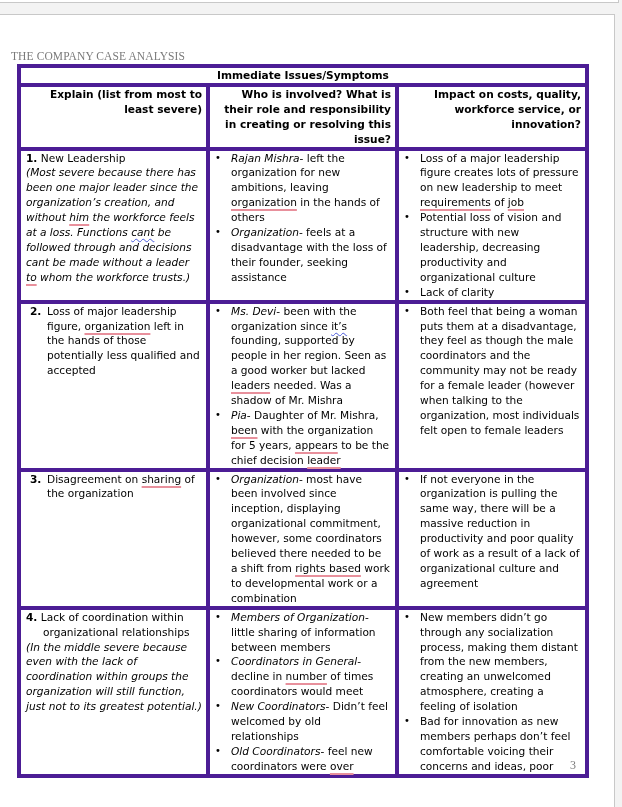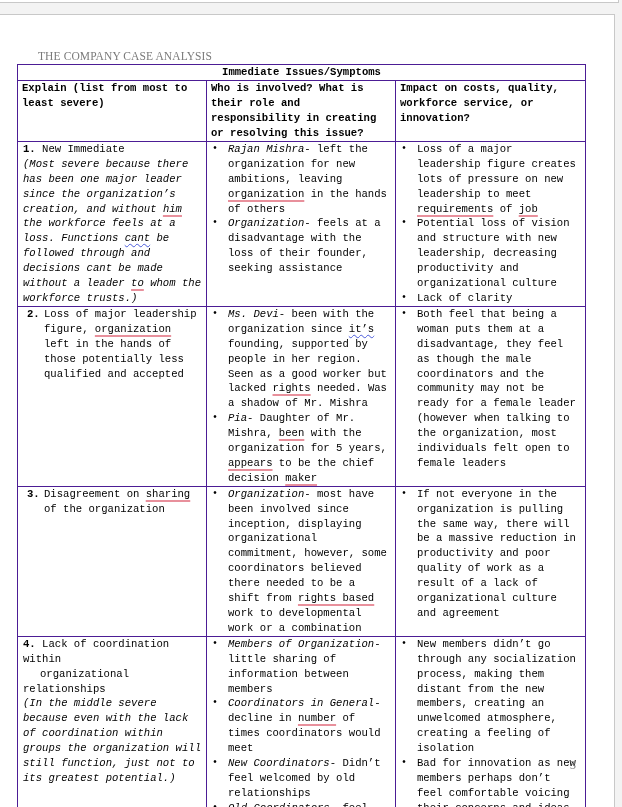--- a/index.html
+++ b/index.html
@@ -10,35 +10,35 @@
   }
   .prev-page {
     position:absolute; left:0; top:0; width:618px; height:2px;
     background:#fff; border-bottom:1px solid #c8c8c8; border-right:1px solid #c8c8c8;
   }
   .page {
     position:absolute; left:0; top:14px; width:614px; height:800px;
     background:#fff; border-top:1px solid #c8c8c8; border-right:1px solid #c8c8c8;
   }
   .doc-header {
-    position:absolute; left:38px; top:50px;
+    position:absolute; left:11px; top:50px;
     font-family:"Liberation Serif", serif; font-size:11.5px; color:#7a7a7a;
     letter-spacing:0.1px;
   }
   table.analysis {
     position:absolute; left:17px; top:64px; width:568px;
     border-collapse:collapse; table-layout:fixed;
     font-family:"DejaVu Sans", sans-serif; font-size:10.6px; line-height:14.9px; color:#000;
   }
   table.analysis td, table.analysis th {
-    border:1px solid #4c1d95; vertical-align:top; padding:0 4px 0 4px;font-family:Liberation Mono, monospace;
+    border:4px solid #4c1d95; vertical-align:top; padding:0 4px 0 4px;
   }
   th { font-weight:bold; }
   .main-head { text-align:center; font-weight:bold; height:14px; }
-  .col-head { text-align:left; font-weight:bold; }
+  .col-head { text-align:right; font-weight:bold; }
   .issue { position:relative; padding-left:22px; }
   .issue .num { font-weight:bold; position:absolute; left:5px; }
   .italic { font-style:italic; }
   ul { margin:0; padding:0; list-style:none; }
   li { position:relative; padding-left:17px; }
   li::before { content:"•"; position:absolute; left:1px; top:0; font-size:10px; }
   .sp { text-decoration:underline; text-decoration-color:#e8909c; text-decoration-thickness:2px; text-underline-offset:3px; }
   .gr { text-decoration:underline wavy; text-decoration-color:#4a5adb; text-underline-offset:2px; text-decoration-thickness:1px; }
   .page-number {
     position:absolute; left:570px; top:758px;
@@ -65,21 +65,21 @@
     <th colspan="3" class="main-head">Immediate Issues/Symptoms</th>
   </tr>
   <tr style="height:61px">
     <th class="col-head">Explain (list from most to least severe)</th>
     <th class="col-head">Who is involved? What is their role and responsibility in creating or resolving this issue?</th>
     <th class="col-head">Impact on costs, quality, workforce service, or innovation?</th>
   </tr>
 
   <tr style="height:149px">
     <td style="padding-left:5px">
-      <div><b>1.</b> <span>New Immediate</span></div>
+      <div><b>1.</b> <span>New Leadership</span></div>
       <div class="italic">(Most severe because there has been one major leader since the organization’s creation, and without <span class="sp">him</span> the workforce feels at a loss. Functions <span class="gr">cant</span> be followed through and decisions cant be made without a leader <span class="sp">to</span> whom the workforce trusts.)</div>
     </td>
     <td>
       <ul>
         <li><i>Rajan Mishra</i>- left the organization for new ambitions, leaving <span class="sp">organization</span> in the hands of others</li>
         <li><i>Organization</i><span>- feels at a disadvantage with the loss of their founder, seeking assistance</span></li>
       </ul>
     </td>
     <td>
       <ul>
@@ -92,22 +92,22 @@
 
   <tr style="height:165px">
     <td>
       <div class="issue">
         <b class="num">2.</b>
         <span>Loss of major leadership figure, <span class="sp">organization</span> left in the hands of those potentially less qualified and accepted</span>
       </div>
     </td>
     <td>
       <ul>
-        <li><i>Ms. Devi</i>- been with the organization since <span class="gr">it’s</span> founding, supported by people in her region. Seen as a good worker but lacked <span class="sp">rights</span> needed. Was a shadow of Mr. Mishra</li>
-        <li><i>Pia</i>- Daughter of Mr. Mishra, <span class="sp">been</span> with the organization for 5 years, <span class="sp">appears</span> to be the chief decision <span class="sp">maker</span></li>
+        <li><i>Ms. Devi</i>- been with the organization since <span class="gr">it’s</span> founding, supported by people in her region. Seen as a good worker but lacked <span class="sp">leaders</span> needed. Was a shadow of Mr. Mishra</li>
+        <li><i>Pia</i>- Daughter of Mr. Mishra, <span class="sp">been</span> with the organization for 5 years, <span class="sp">appears</span> to be the chief decision <span class="sp">leader</span></li>
       </ul>
     </td>
     <td>
       <ul>
         <li>Both feel that being a woman puts them at a disadvantage, they feel as though the male coordinators and the community may not be ready for a female leader (however when talking to the organization, most individuals felt open to female leaders</li>
       </ul>
     </td>
   </tr>
 
   <tr style="height:134px">

